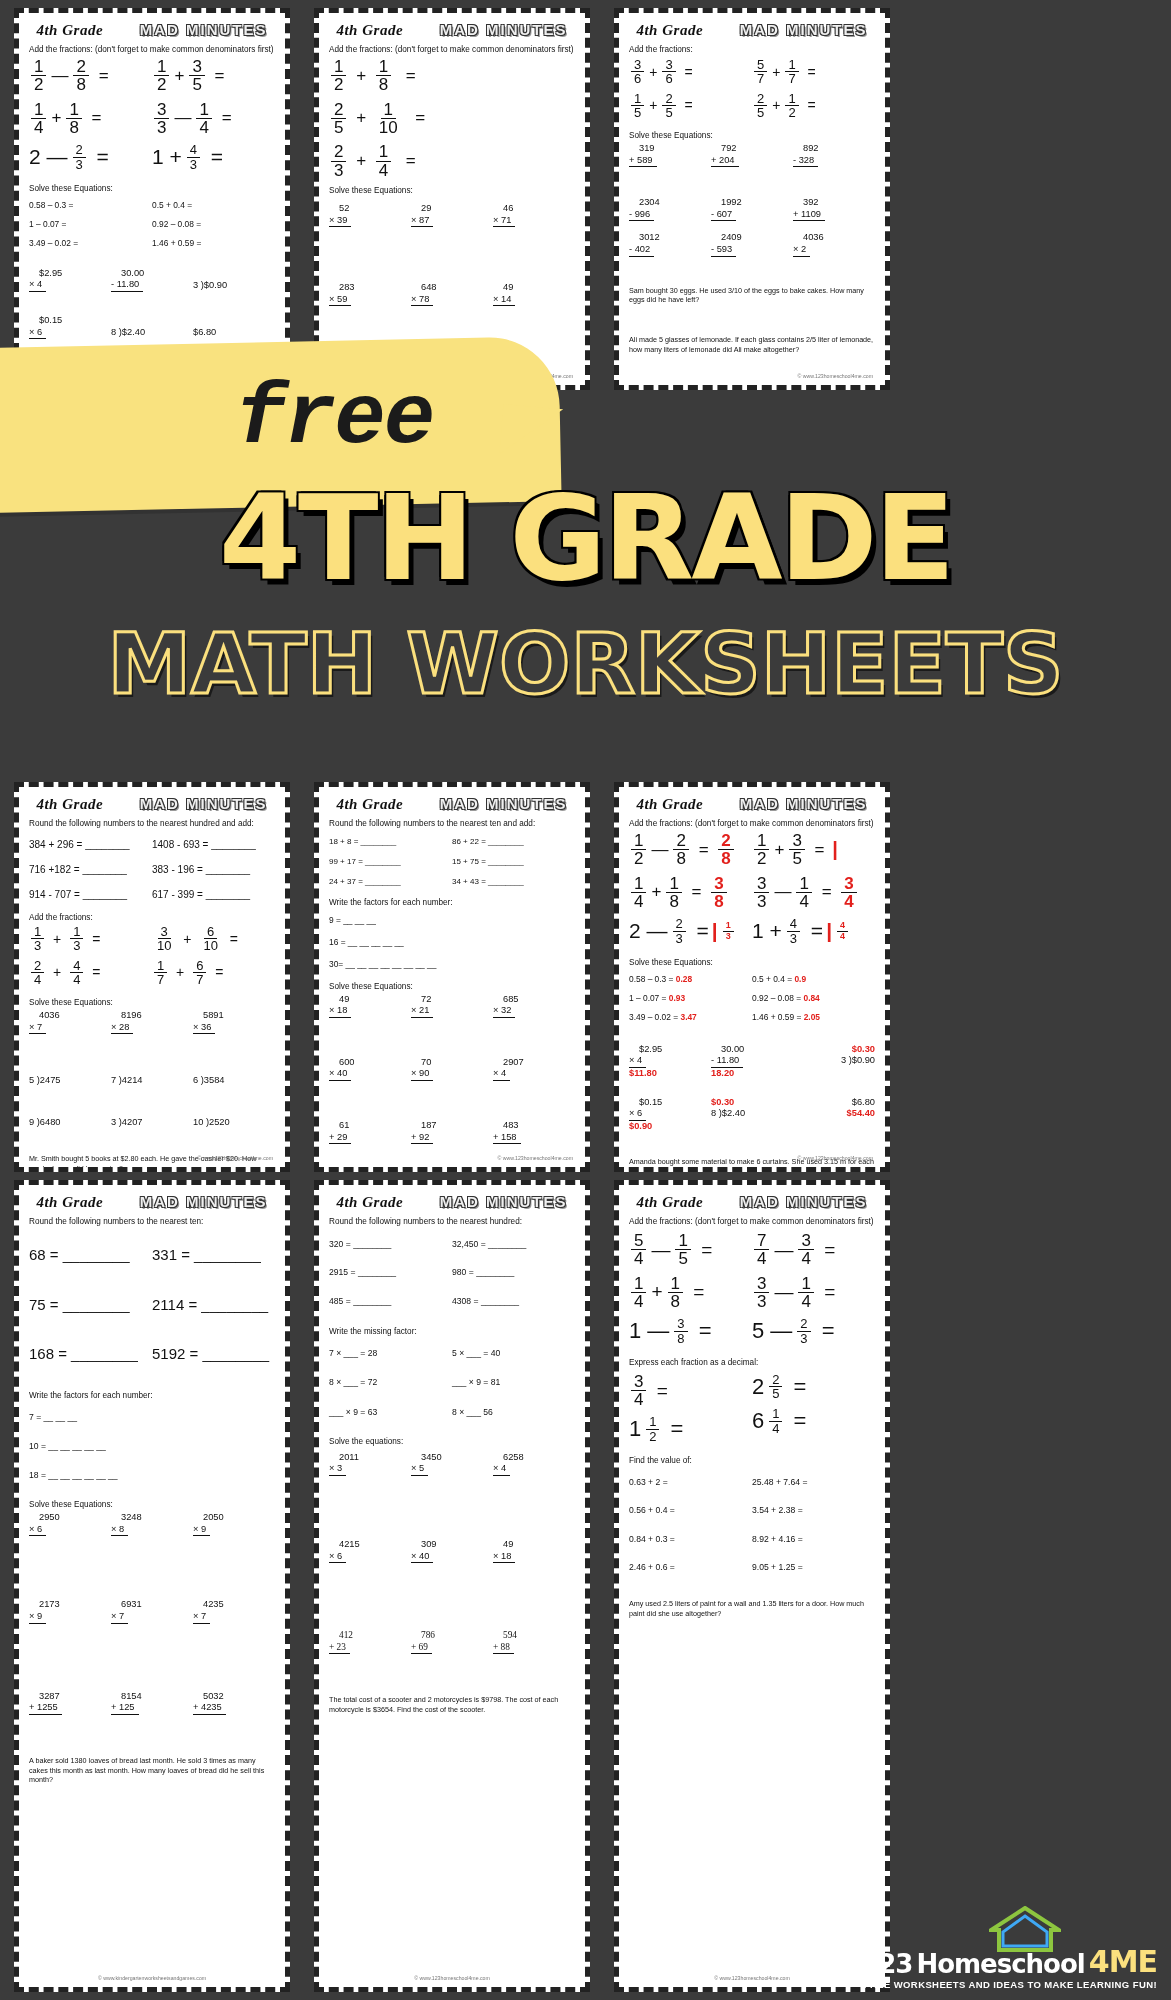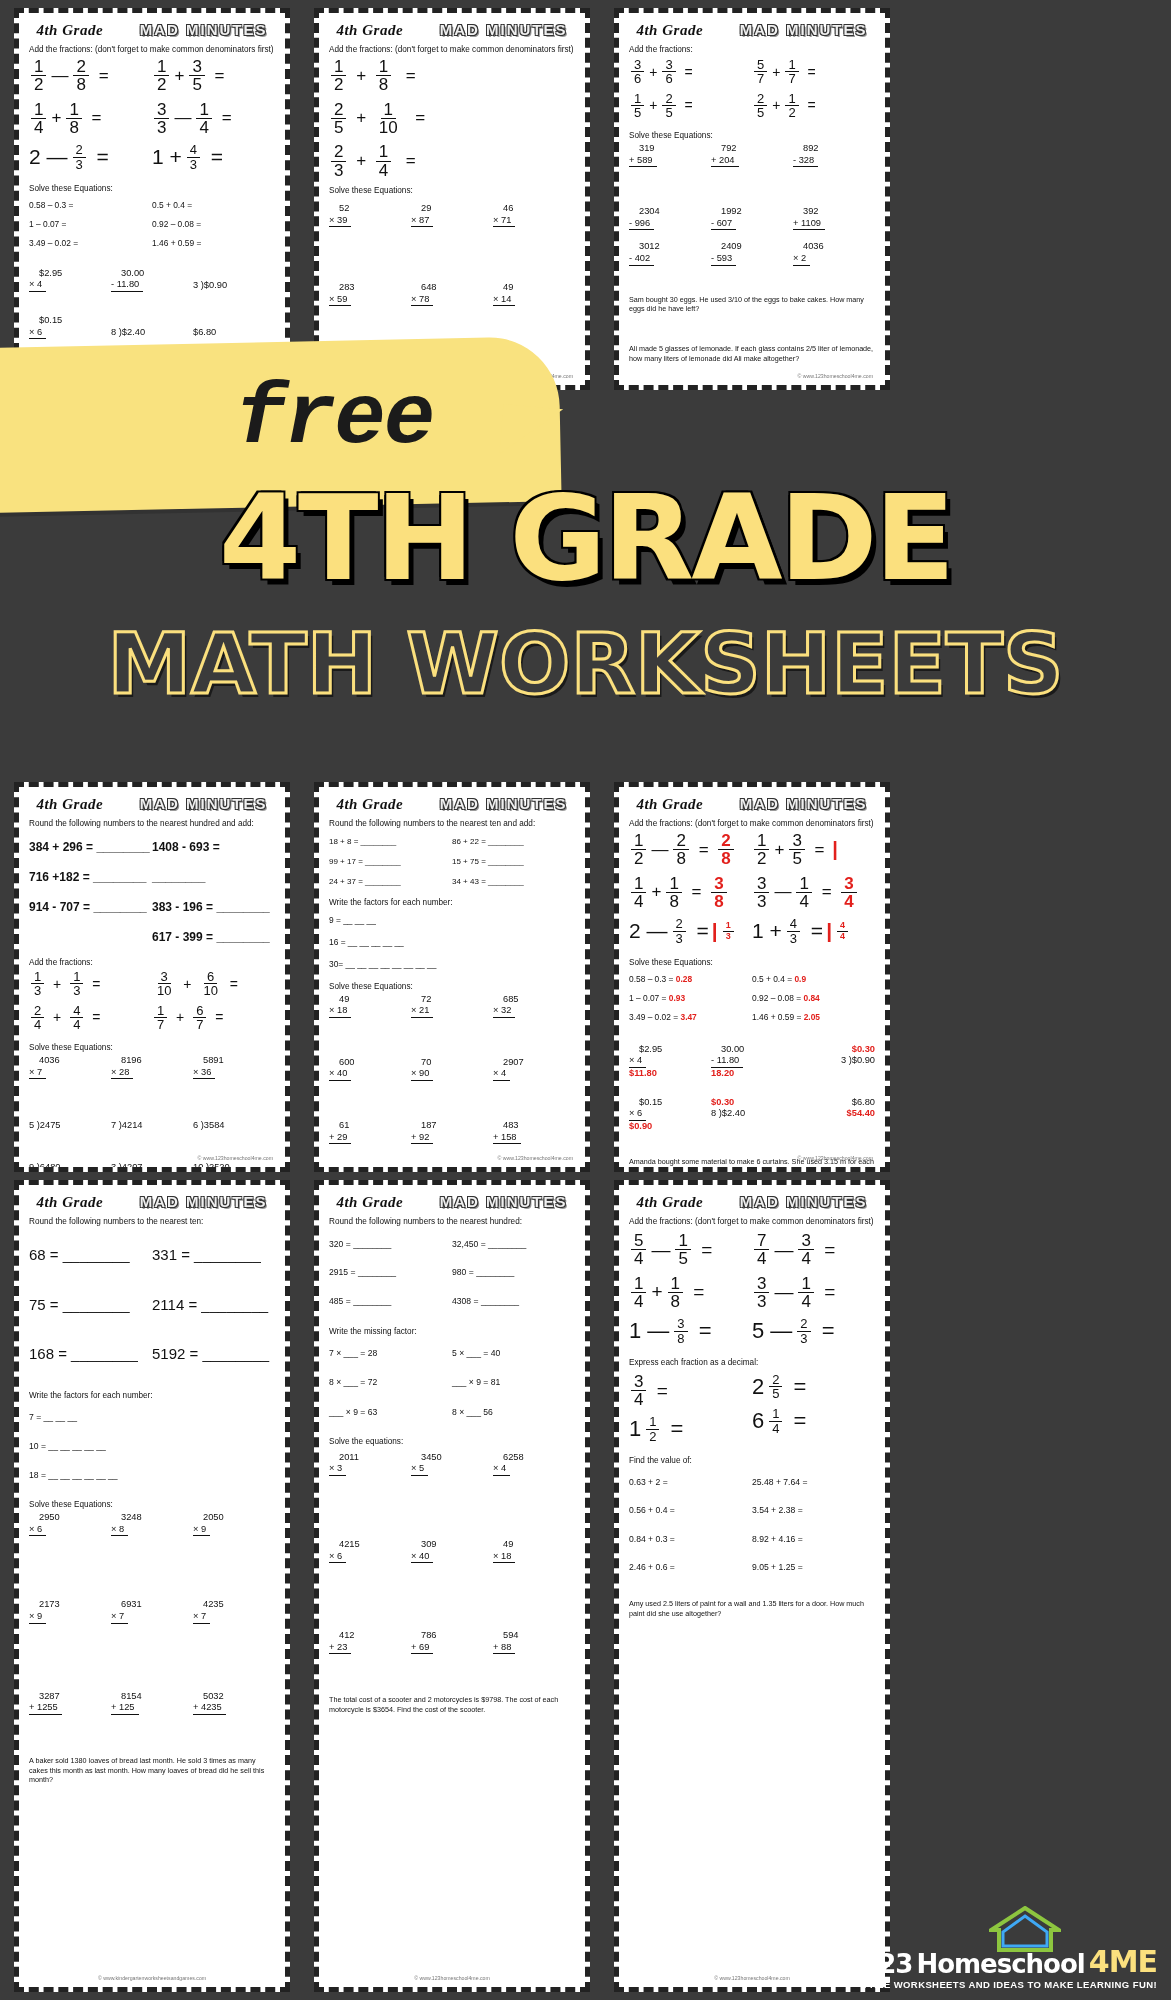--- a/index.html
+++ b/index.html
@@ -299,21 +299,21 @@
               <span class="d">2</span>
             </span>&nbsp;=</div>
       </div>
     </div>
     <div class="subhead">Solve these Equations:</div>
     <div class="row col3 vprob">
       <div class="vblock"><div class="top">319</div><div class="bot">+ 589</div></div>
       <div class="vblock"><div class="top">792</div><div class="bot">+ 204</div></div>
       <div class="vblock"><div class="top">892</div><div class="bot">- 328</div></div>
     </div>
-    <div class="row col3 vprob" style="margin-top:28px;">
+    <div class="row col3 vprob" style="margin-top:19px;">
       <div class="vblock"><div class="top">2304</div><div class="bot">- 996</div></div>
       <div class="vblock"><div class="top">1992</div><div class="bot">- 607</div></div>
       <div class="vblock"><div class="top">392</div><div class="bot">+ 1109</div></div>
     </div>
     <div class="row col3 vprob" style="">
       <div class="vblock"><div class="top">3012</div><div class="bot">- 402</div></div>
       <div class="vblock"><div class="top">2409</div><div class="bot">- 593</div></div>
       <div class="vblock"><div class="top">4036</div><div class="bot">× 2</div></div>
     </div>
     <div class="word" style="margin-top:18px;">Sam bought 30 eggs. He used 3/10 of the eggs to bake cakes. How many eggs did he have left?</div>
@@ -327,21 +327,21 @@
     <div class="title-main">4TH GRADE</div>
     <div class="title-sub">MATH WORKSHEETS</div>
   </div>
 
   <div class="sheet" style="left:14px; top:782px; width:276px; height:390px;">
     <div class="ws-title">
       <span class="grade">4th Grade</span>
       <span class="mad">MAD MINUTES</span>
     </div>
     <div class="instr">Round the following numbers to the nearest hundred and add:</div>
-    <div class="row col2" style="font-size:12px; line-height:2.5;font-weight:bold;">
+    <div class="row col2" style="font-size:10px; line-height:2.5;">
       <div>
         <div>384 + 296 = ________</div>
         <div>716 +182 = ________</div>
         <div>914 - 707 = ________</div>
       </div>
       <div>
         <div>1408 - 693 = ________</div>
         <div>383 - 196 = ________</div>
         <div>617 - 399 = ________</div>
       </div>
@@ -636,21 +636,21 @@
     <div class="row col3 vprob" style="margin-top:6px;">
       <div class="vblock"><div class="top">2011</div><div class="bot">× 3</div></div>
       <div class="vblock"><div class="top">3450</div><div class="bot">× 5</div></div>
       <div class="vblock"><div class="top">6258</div><div class="bot">× 4</div></div>
     </div>
     <div class="row col3 vprob" style="margin-top:52px;">
       <div class="vblock"><div class="top">4215</div><div class="bot">× 6</div></div>
       <div class="vblock"><div class="top">309</div><div class="bot">× 40</div></div>
       <div class="vblock"><div class="top">49</div><div class="bot">× 18</div></div>
     </div>
-    <div class="row col3 vprob" style="margin-top:56px;">
+    <div class="row col3 vprob" style="margin-top:56px;font-family:Liberation Serif, serif;">
       <div class="vblock"><div class="top">412</div><div class="bot">+ 23</div></div>
       <div class="vblock"><div class="top">786</div><div class="bot">+ 69</div></div>
       <div class="vblock"><div class="top">594</div><div class="bot">+ 88</div></div>
     </div>
     <div class="word" style="margin-top:30px;">The total cost of a scooter and 2 motorcycles is $9798. The cost of each motorcycle is $3654. Find the cost of the scooter.</div>
     <div class="creditL">© www.123homeschool4me.com</div>
   </div>
 
   <div class="sheet" style="left:614px; top:1180px; width:276px; height:812px;">
     <div class="ws-title">

